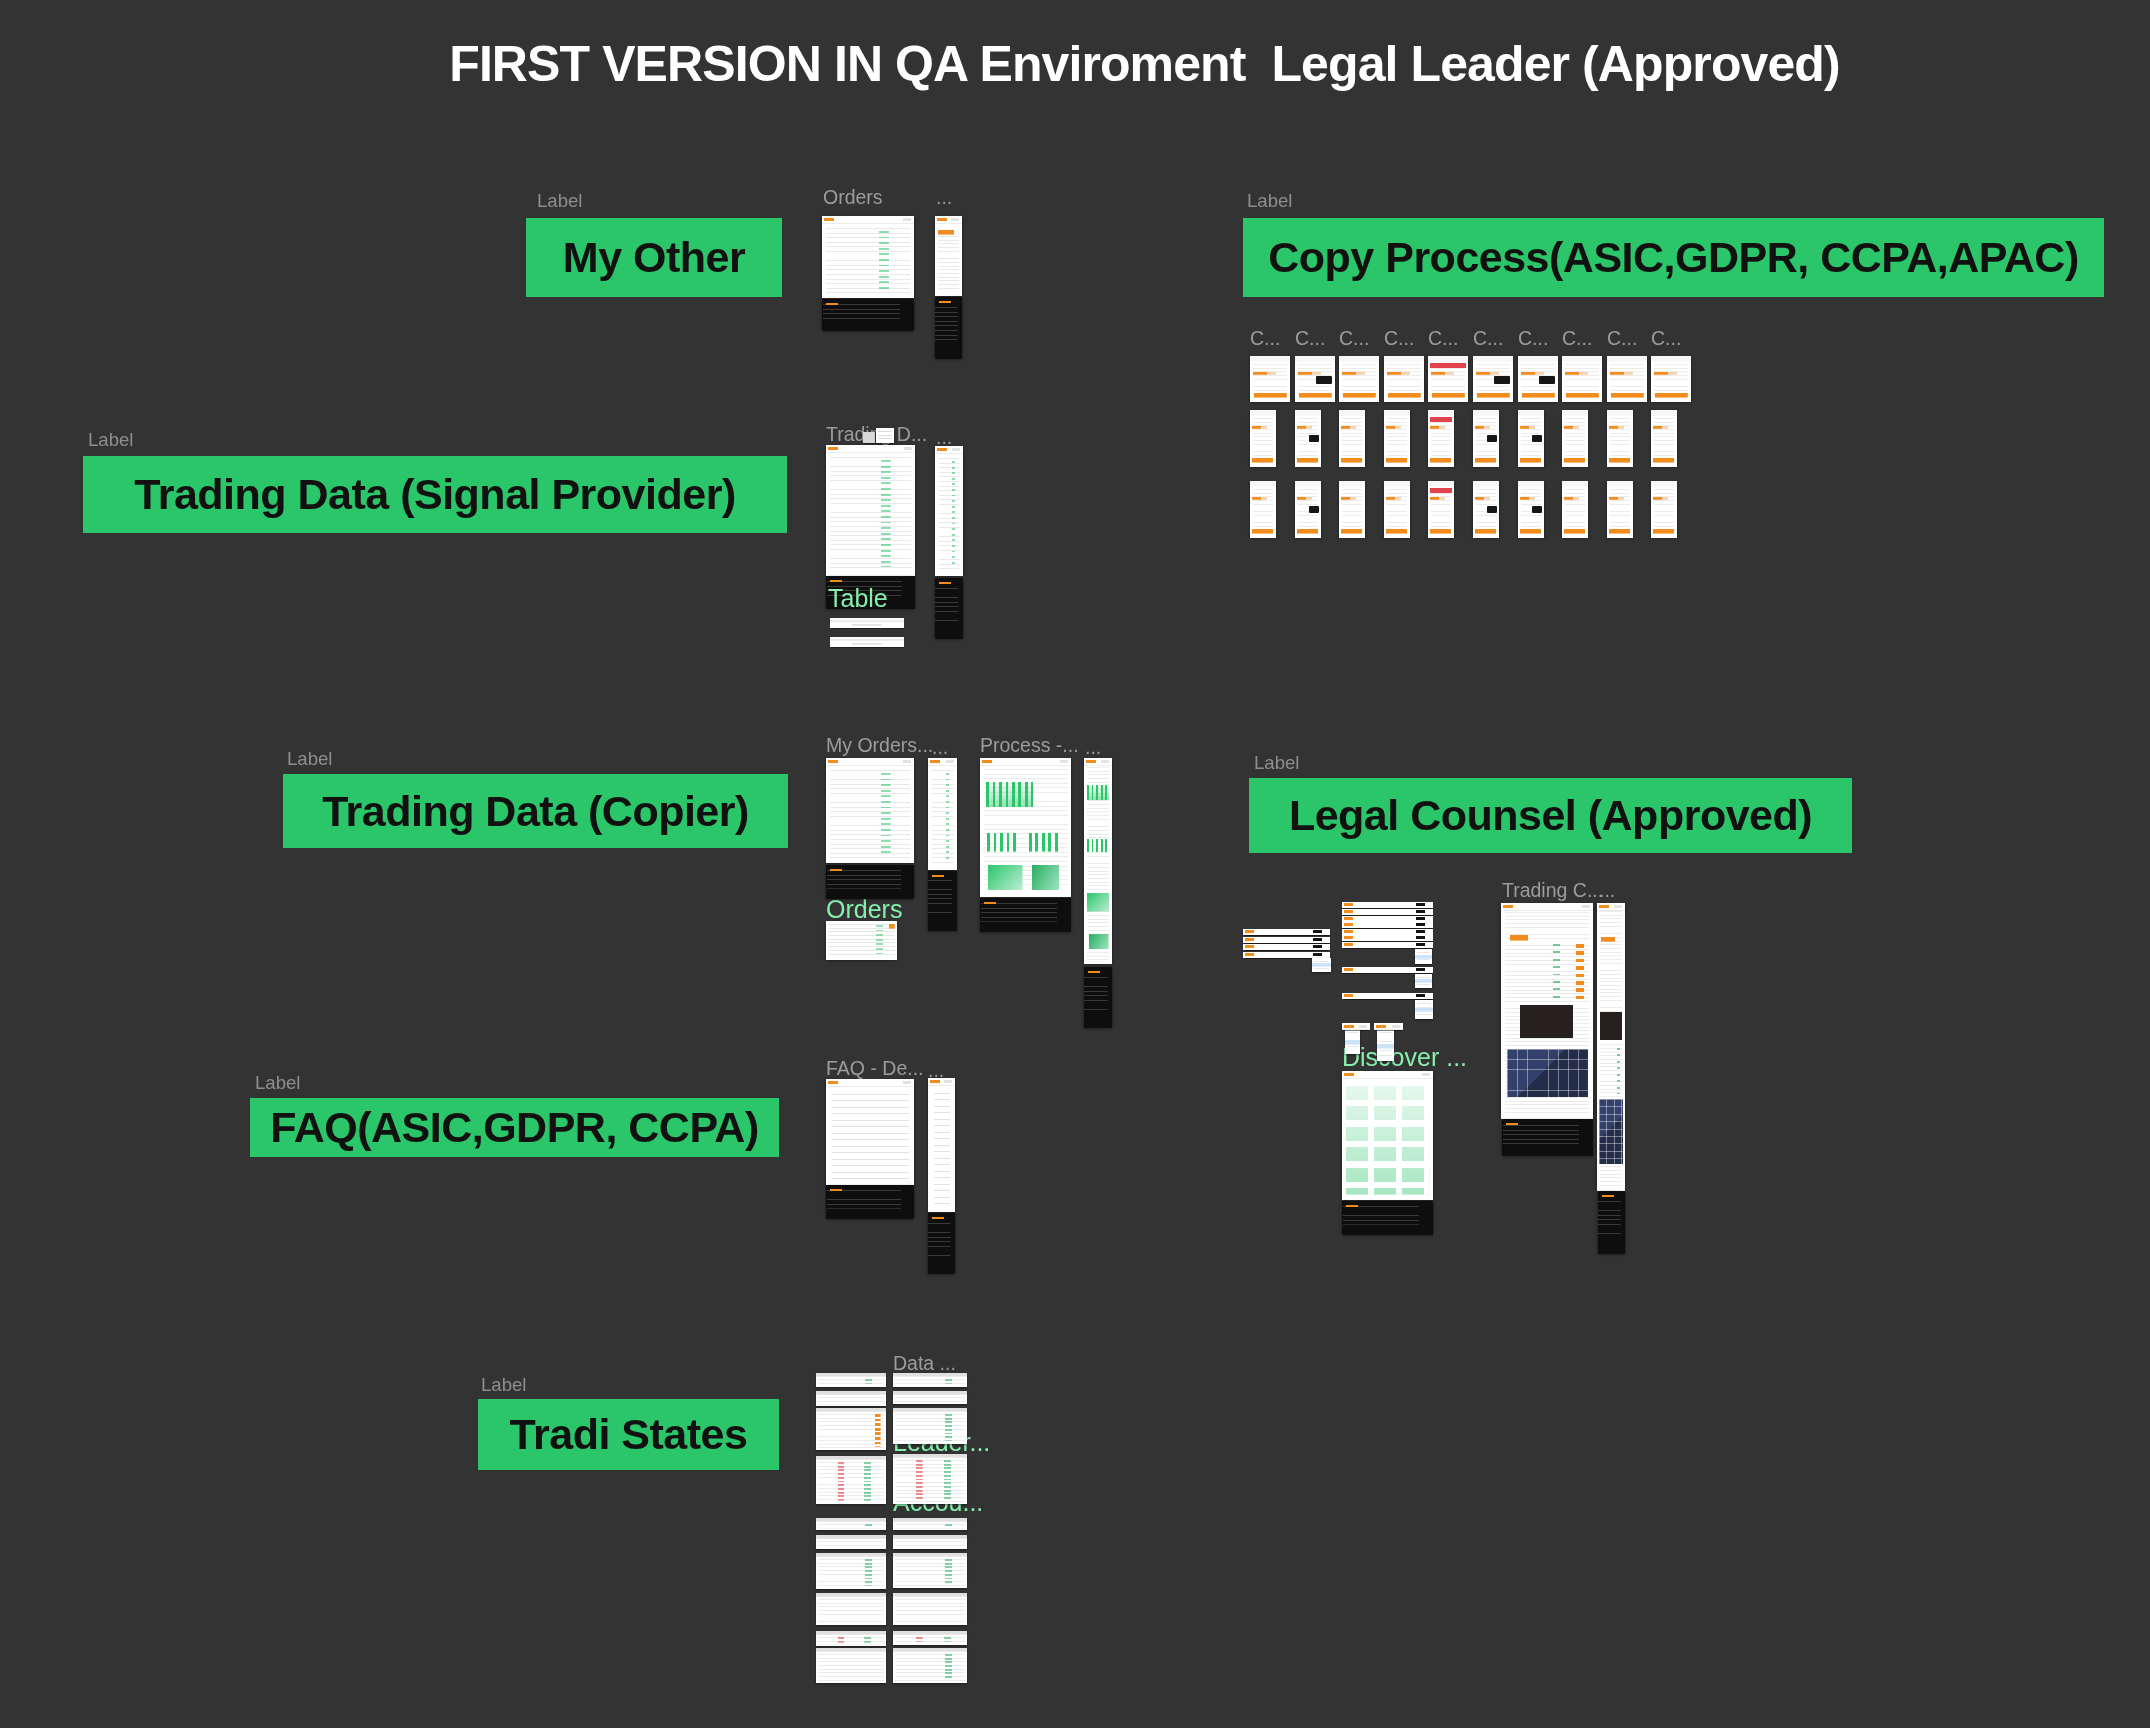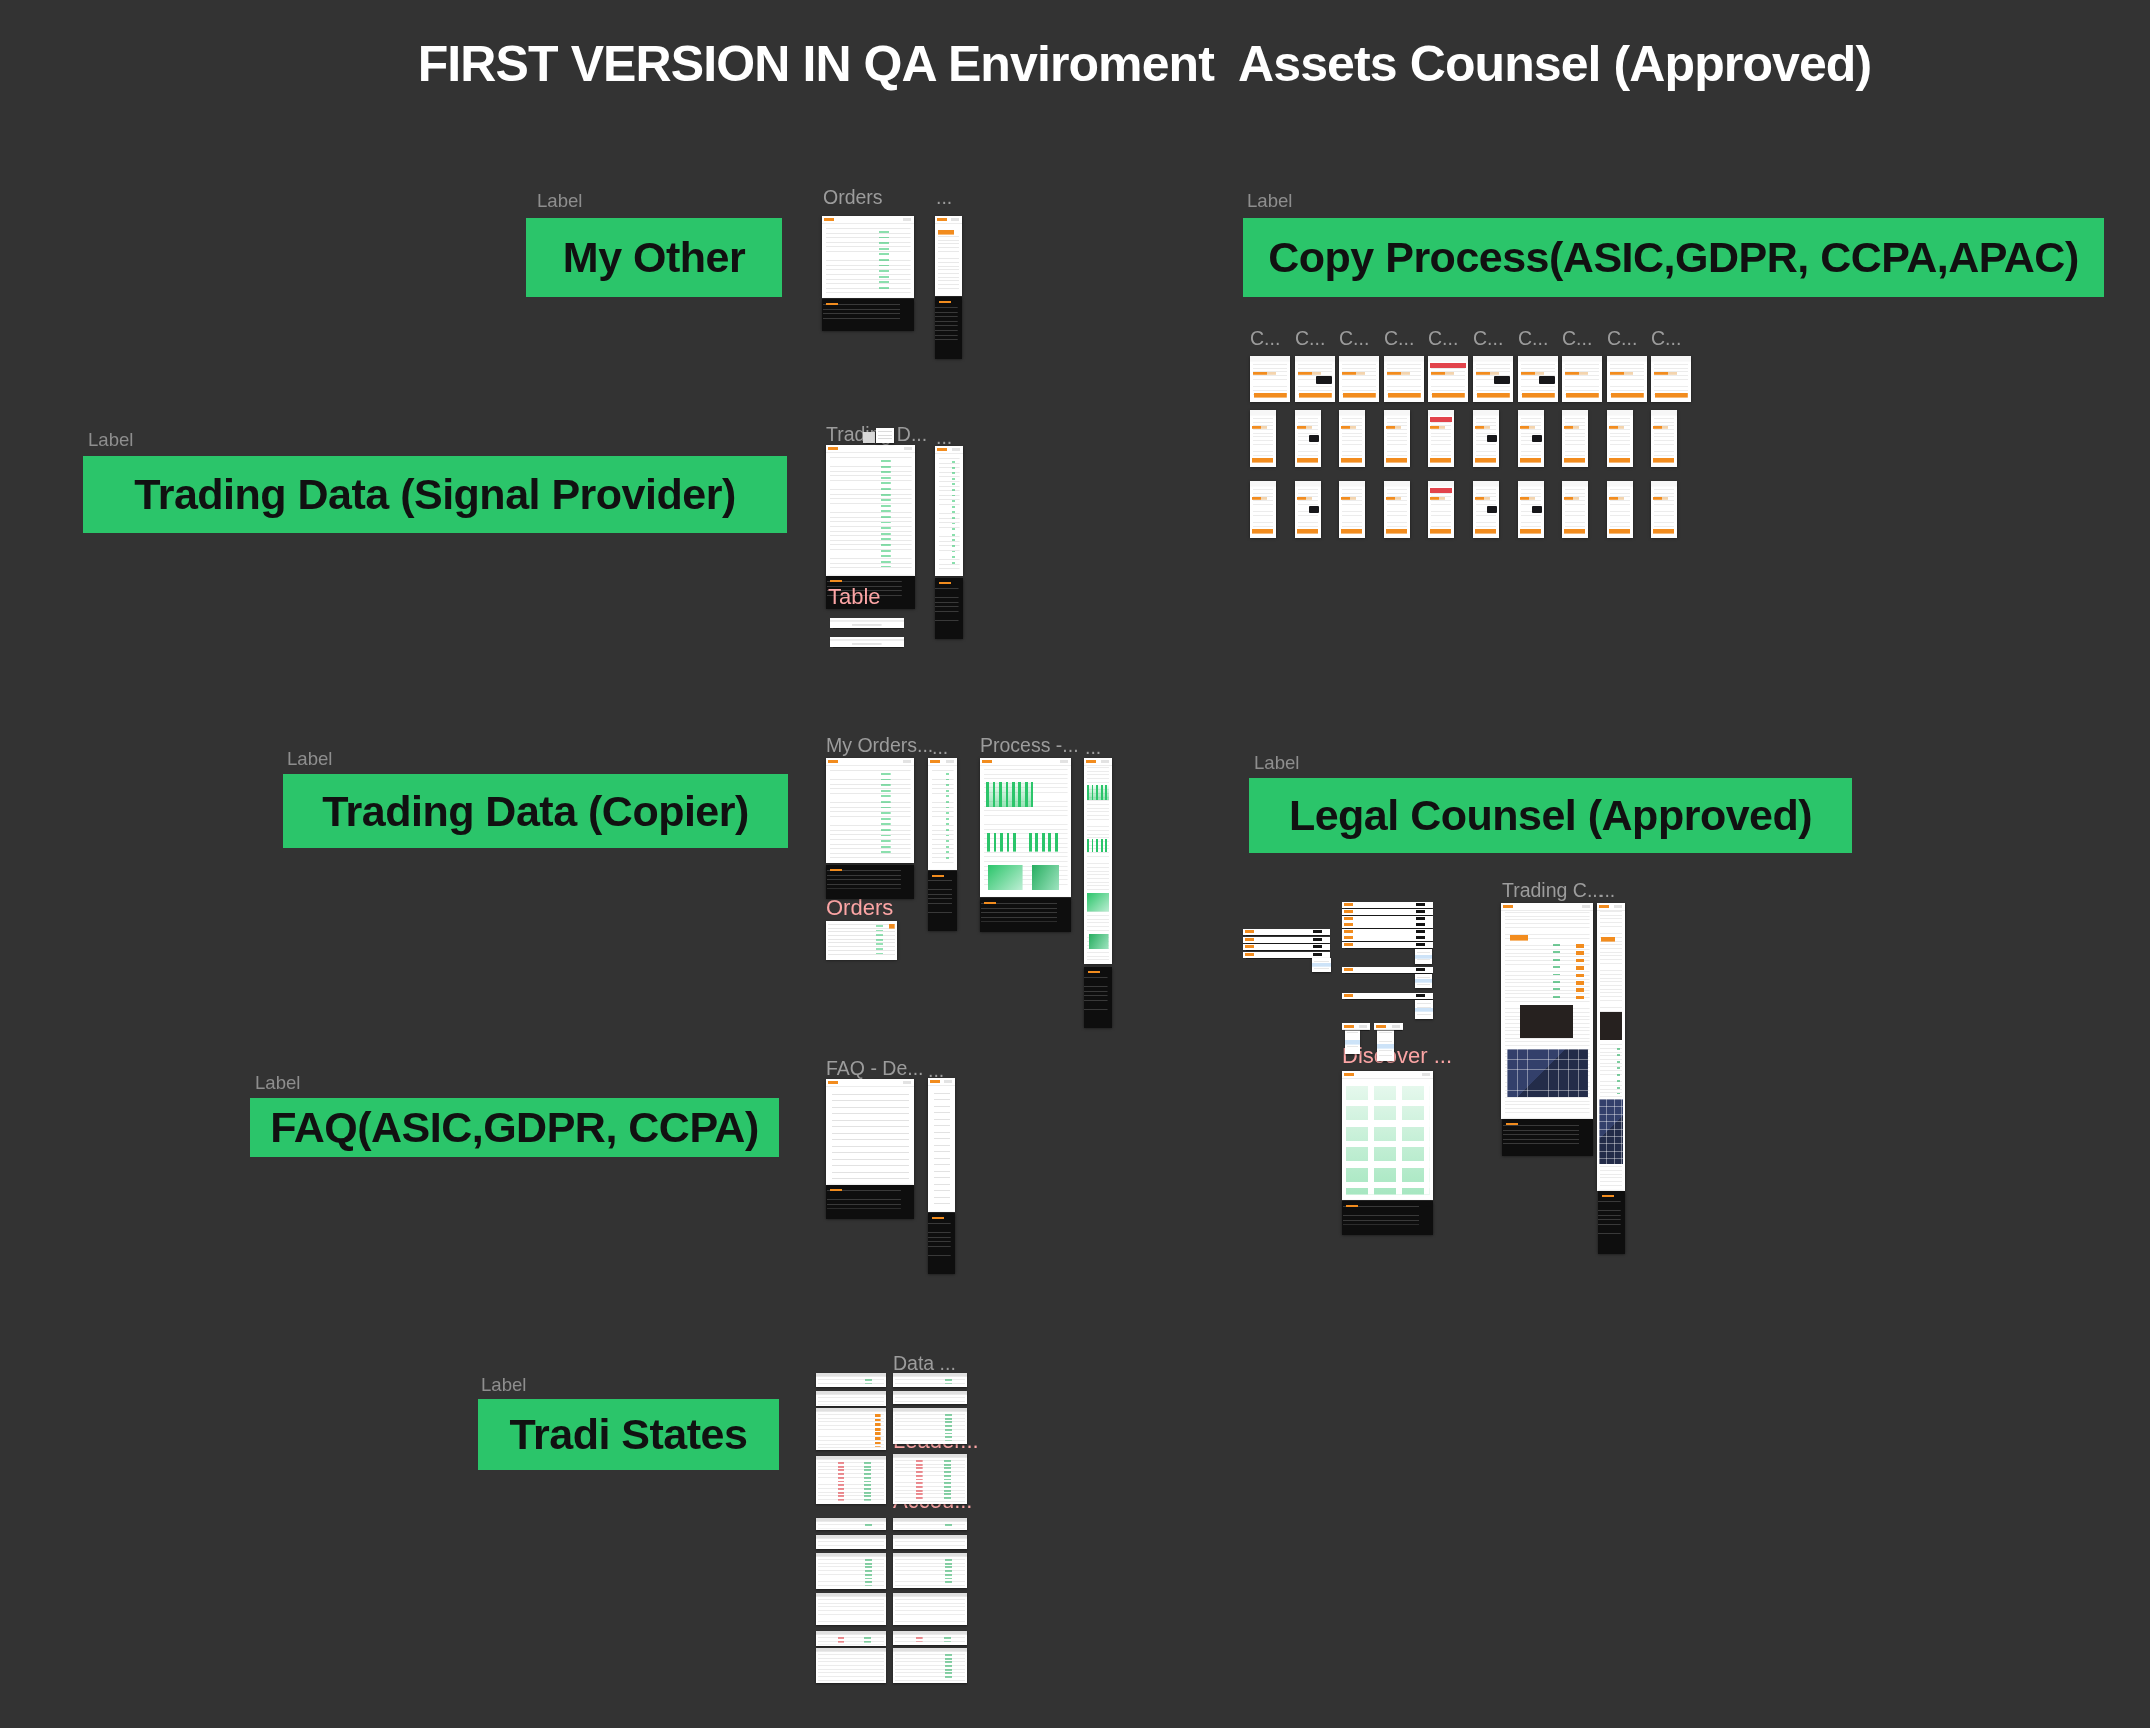--- a/index.html
+++ b/index.html
@@ -11,21 +11,21 @@
     position:absolute;top:35px;left:0;right:0;text-align:center;padding-left:139px;
     color:#ffffff;font-size:50px;font-weight:700;white-space:pre;letter-spacing:-0.9px;
   }
   .caption{position:absolute;color:#8e8e8e;font-size:18.6px;white-space:nowrap;z-index:1;}
   .glabel{
     position:absolute;background:#2bc56a;color:#111111;font-weight:700;font-size:43px;
     display:flex;align-items:center;justify-content:center;white-space:nowrap;z-index:2;
     letter-spacing:-0.5px;
   }
   .fname{position:absolute;color:#9c9c9c;font-size:19.5px;white-space:nowrap;z-index:1;}
-  .ghost{position:absolute;color:#fca5a5;font-size:22px;white-space:nowrap;z-index:1;}
+  .ghost{position:absolute;color:#86efac;font-size:25px;white-space:nowrap;z-index:1;}
   .ghost.over{z-index:4;}
 
   
   .th{position:absolute;background-color:#fff;box-shadow:0 0.9px 2.8px rgba(0,0,0,.55);z-index:2;}
   .tnav{position:absolute;top:0;left:0;right:0;height:6.5px;background:#fff;border-bottom:0.9px solid #ececec;z-index:3;display:block;}
   .tnav::before{content:"";position:absolute;left:1.9px;top:1.9px;width:10.2px;height:2.8px;background:#f28c1e;}
   .tnav::after{content:"";position:absolute;right:2.8px;top:1.9px;width:8.3px;height:2.8px;background:#e3e3e3;}
   .v-table{background-image:
       repeating-linear-gradient(to bottom,rgba(43,197,106,.55) 0 1.9px,transparent 1.9px 5.6px),
       repeating-linear-gradient(to bottom,#e9e9e9 0 0.9px,transparent 0.9px 4.6px);
@@ -172,21 +172,21 @@
     background-size:100% 4.6px,calc(100% - 3.7px) calc(100% - 5.6px);
     background-repeat:no-repeat;display:block;}
   .cp-col{position:absolute;width:40px;z-index:2;}
   .cp-col .fname{position:absolute;top:0;left:0;}
 </style>
 </head>
 <body>
 
 <div class="canvas">
 
-  <div class="board-title">FIRST VERSION IN QA Enviroment  Assets Counsel (Approved)</div>
+  <div class="board-title">FIRST VERSION IN QA Enviroment  Legal Leader (Approved)</div>
 
   <div>
     <div class="caption" style="left:537px;top:190px;">Label</div>
     <div class="glabel" style="left:526px;top:218px;width:256px;height:79px;">My Other</div>
 
     <div class="fname" style="left:823px;top:186px;">Orders</div>
     <div class="th v-table" style="left:822px;top:216px;width:92px;height:82px;">
         <i class="tnav"></i>
       </div>
     <div class="th dark" style="left:822px;top:299px;width:92px;height:32px;"></div>

